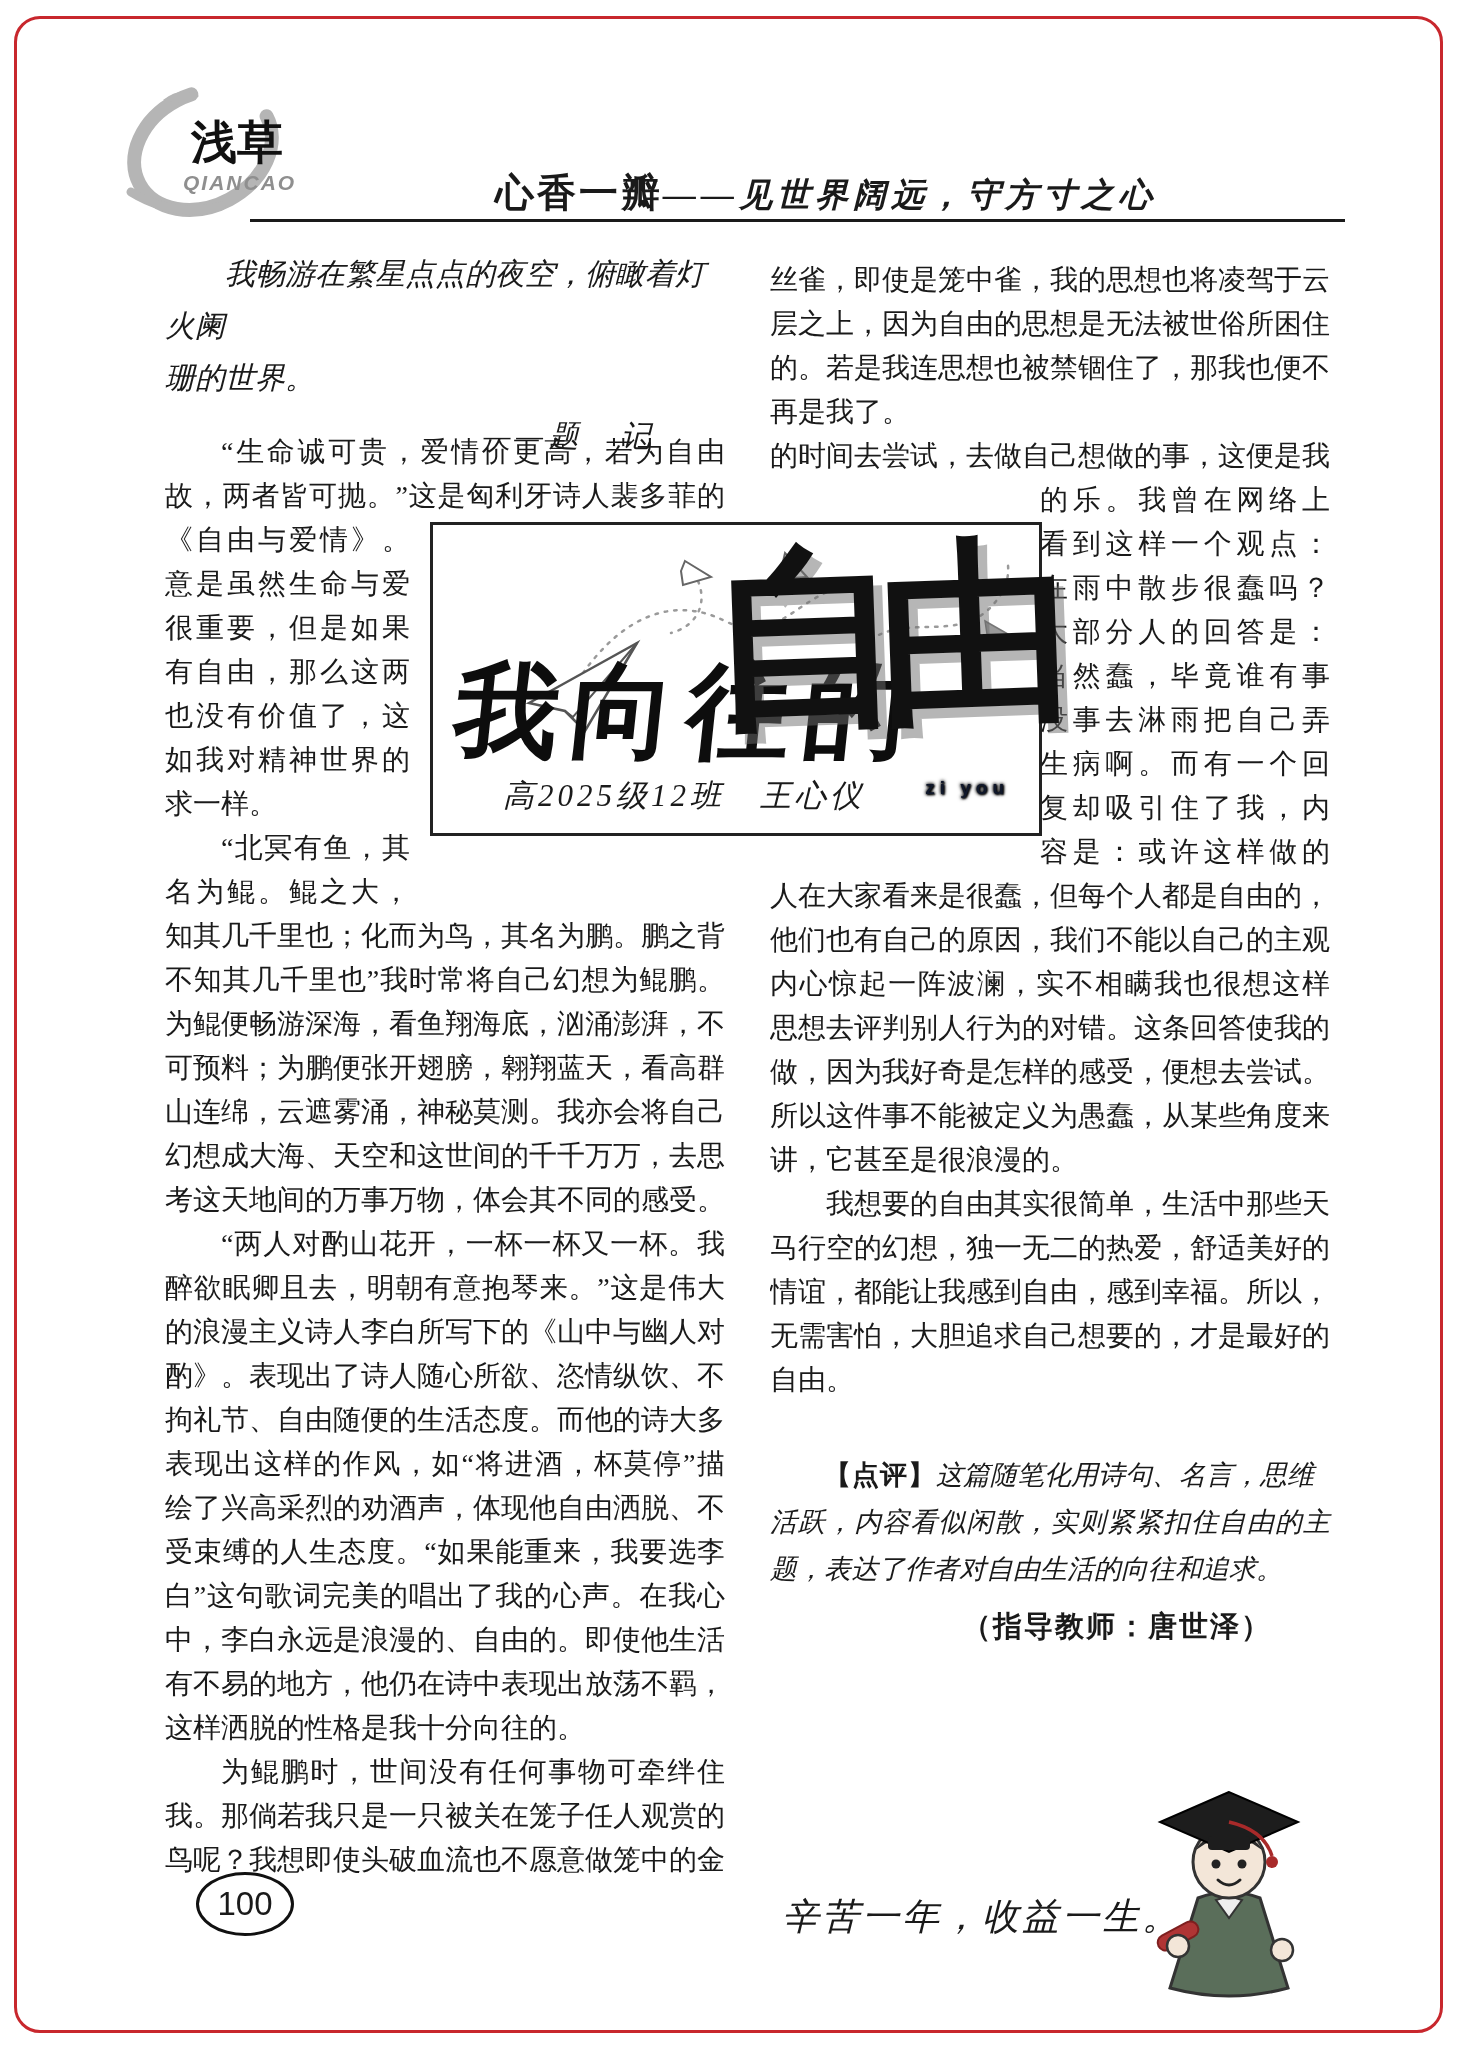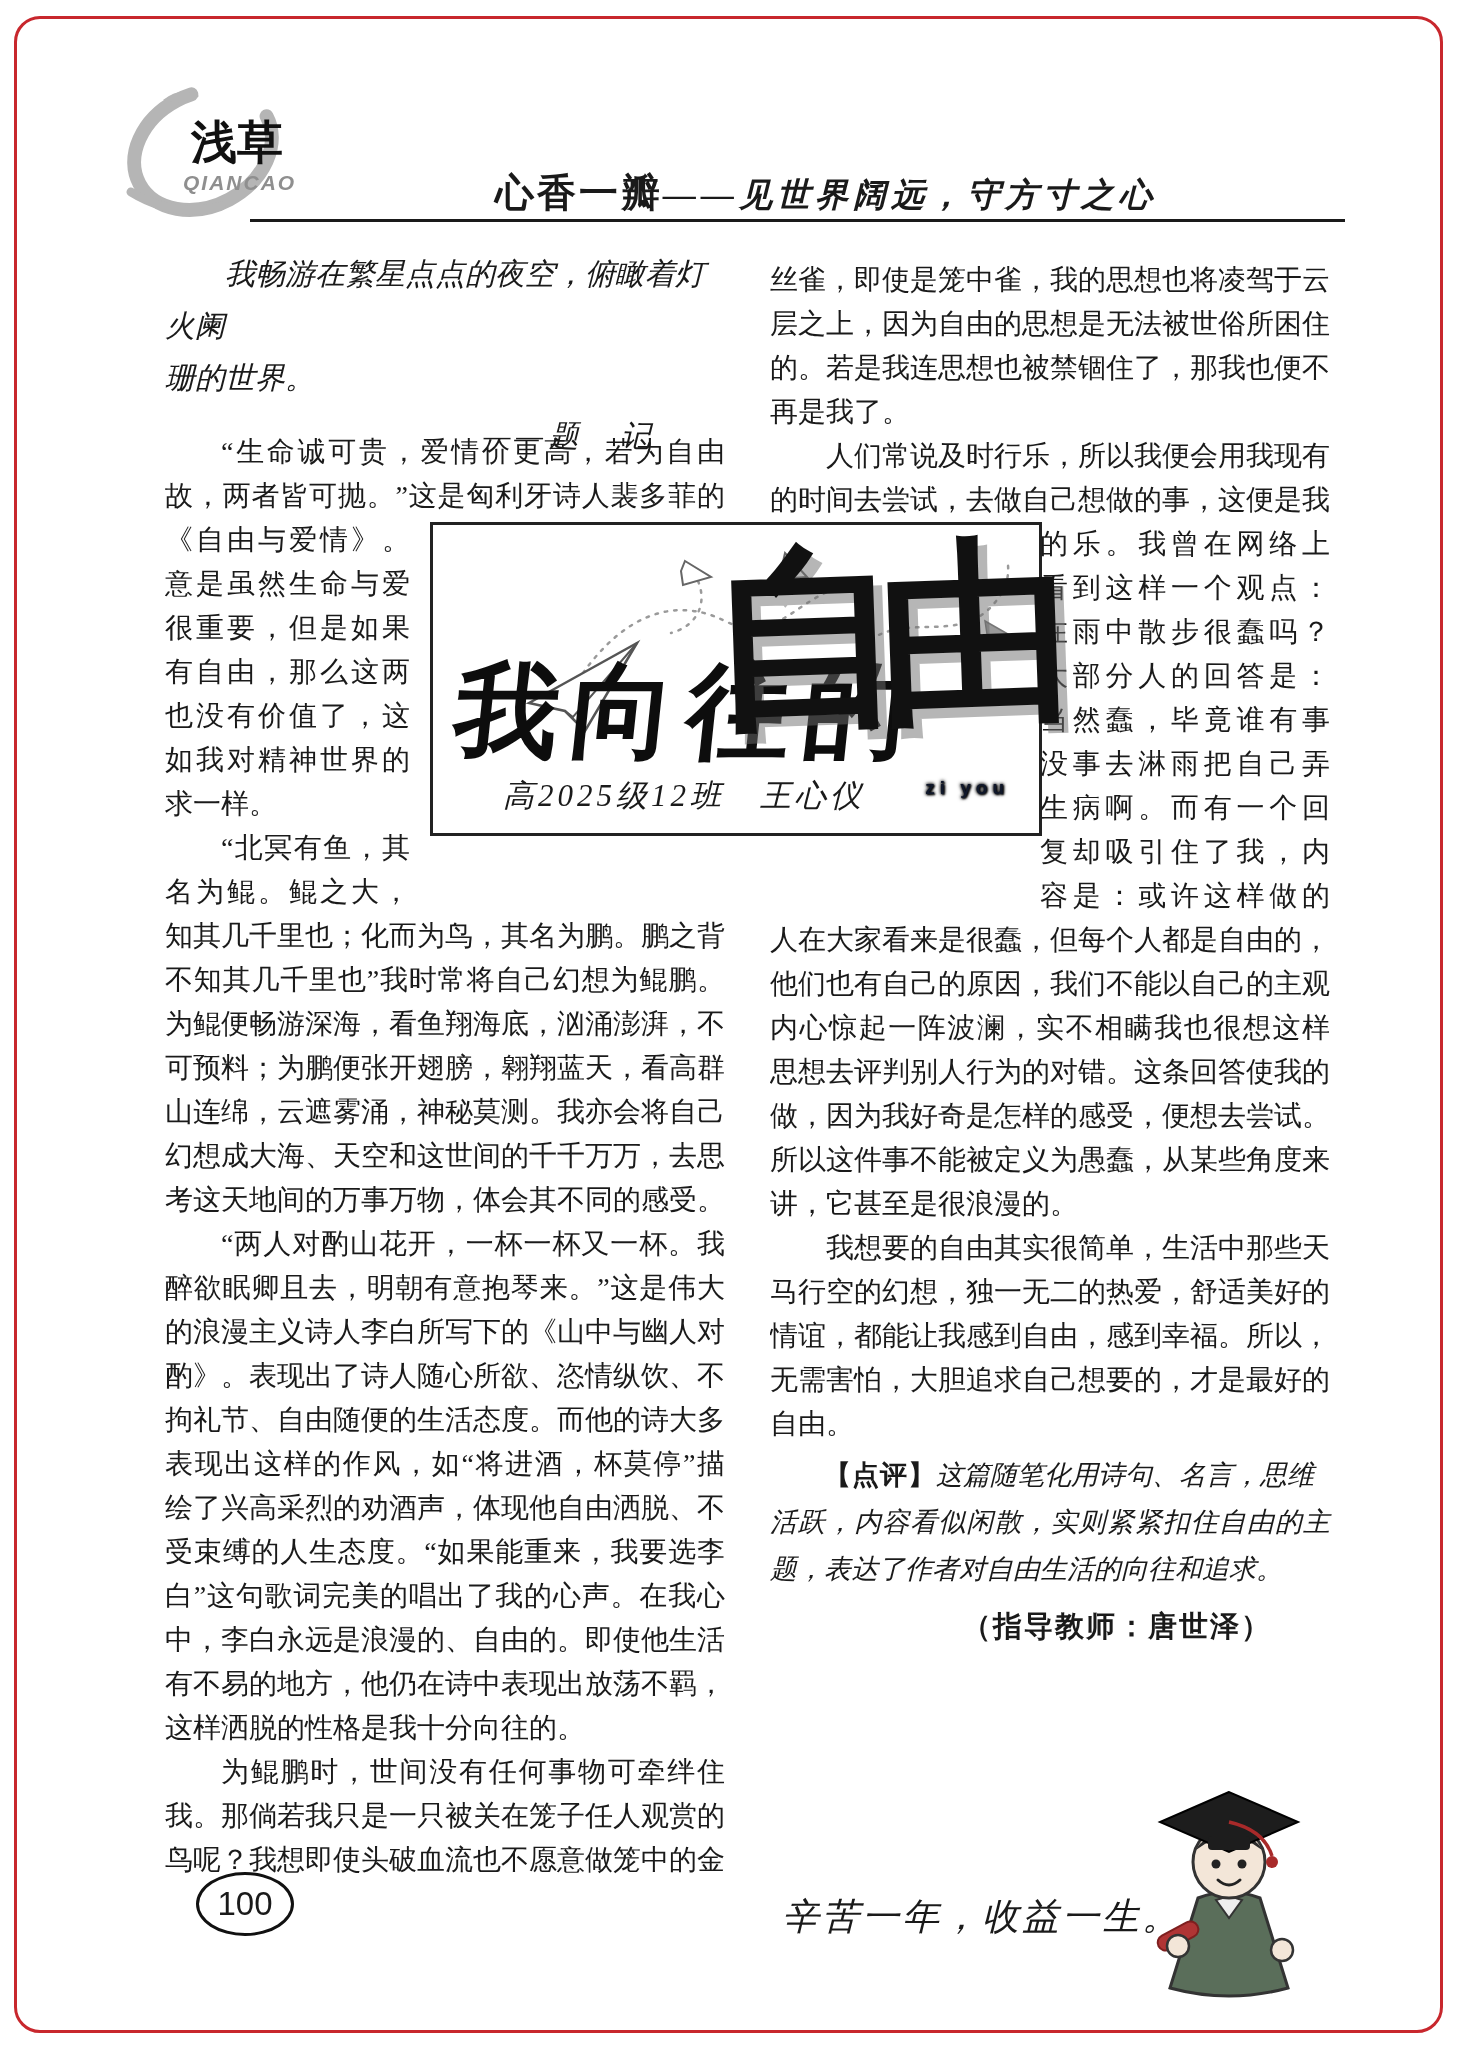--- a/index.html
+++ b/index.html
@@ -110,21 +110,20 @@
       <div class="tl end">这样洒脱的性格是我十分向往的。</div>
       <div class="tl ind">为鲲鹏时，世间没有任何事物可牵绊住</div>
       <div class="tl">我。那倘若我只是一只被关在笼子任人观赏的</div>
       <div class="tl">鸟呢？我想即使头破血流也不愿意做笼中的金</div>
     </div>
   <div class="col col-right">
       <div class="tl">丝雀，即使是笼中雀，我的思想也将凌驾于云</div>
       <div class="tl">层之上，因为自由的思想是无法被世俗所困住</div>
       <div class="tl">的。若是我连思想也被禁锢住了，那我也便不</div>
       <div class="tl end">再是我了。</div>
-      <div class="tl ind">人们常说及时行乐，所以我便会用我现有</div>
       <div class="tl">的时间去尝试，去做自己想做的事，这便是我</div>
       <div class="tl nar">的乐。我曾在网络上</div>
       <div class="tl nar">看到这样一个观点：</div>
       <div class="tl nar">在雨中散步很蠢吗？</div>
       <div class="tl nar">大部分人的回答是：</div>
       <div class="tl nar">当然蠢，毕竟谁有事</div>
       <div class="tl nar">没事去淋雨把自己弄</div>
       <div class="tl nar">生病啊。而有一个回</div>
       <div class="tl nar">复却吸引住了我，内</div>
       <div class="tl nar">容是：或许这样做的</div>

